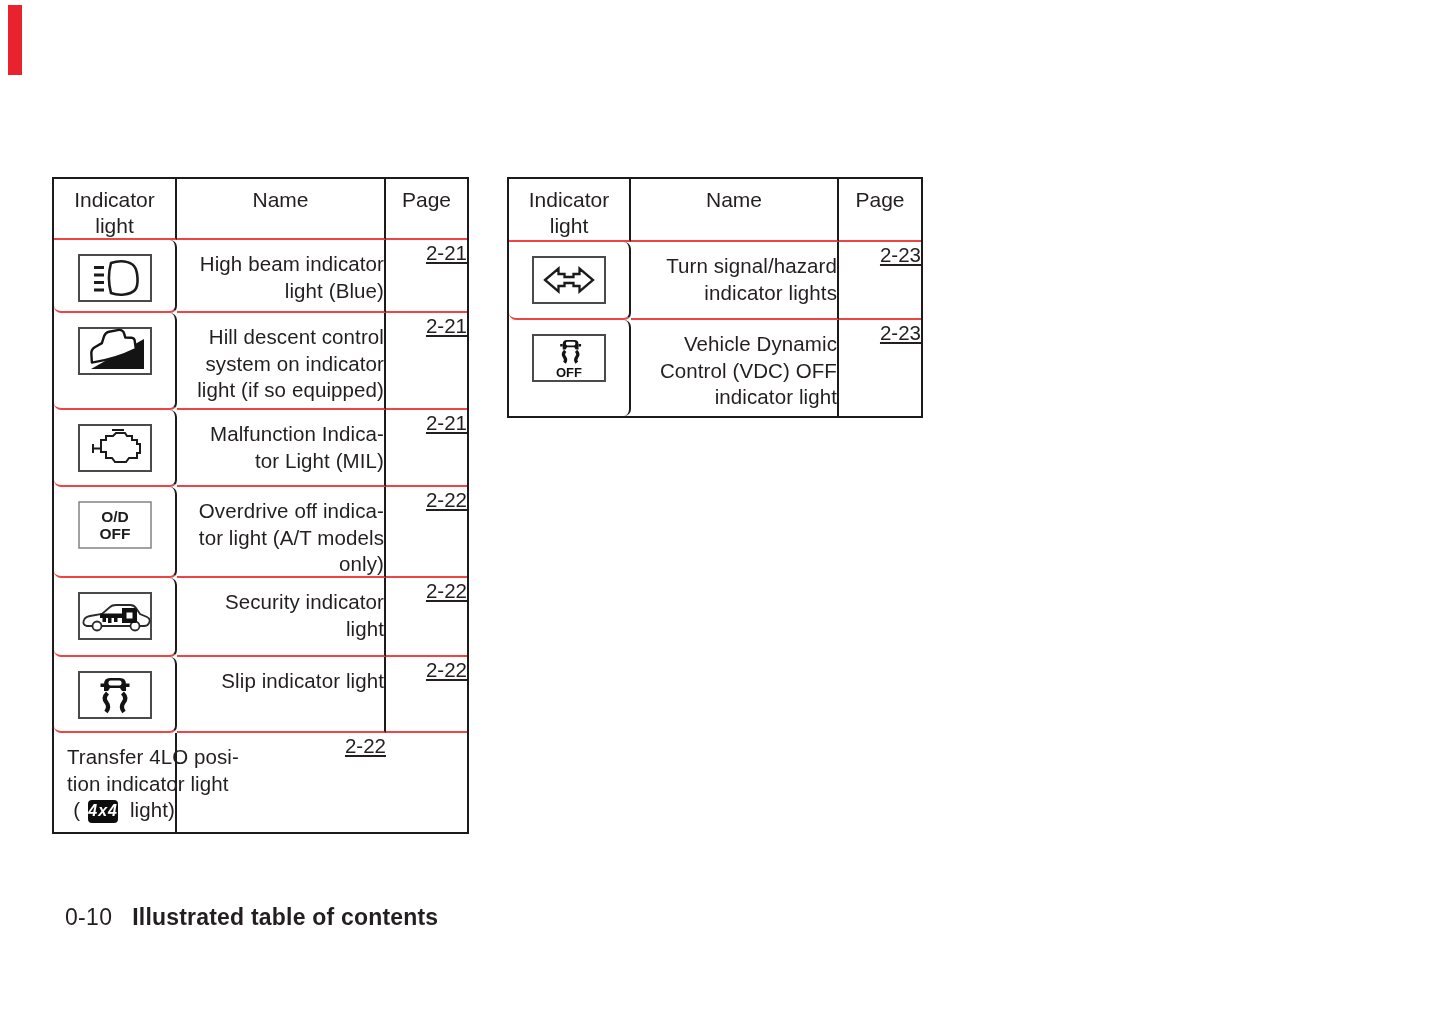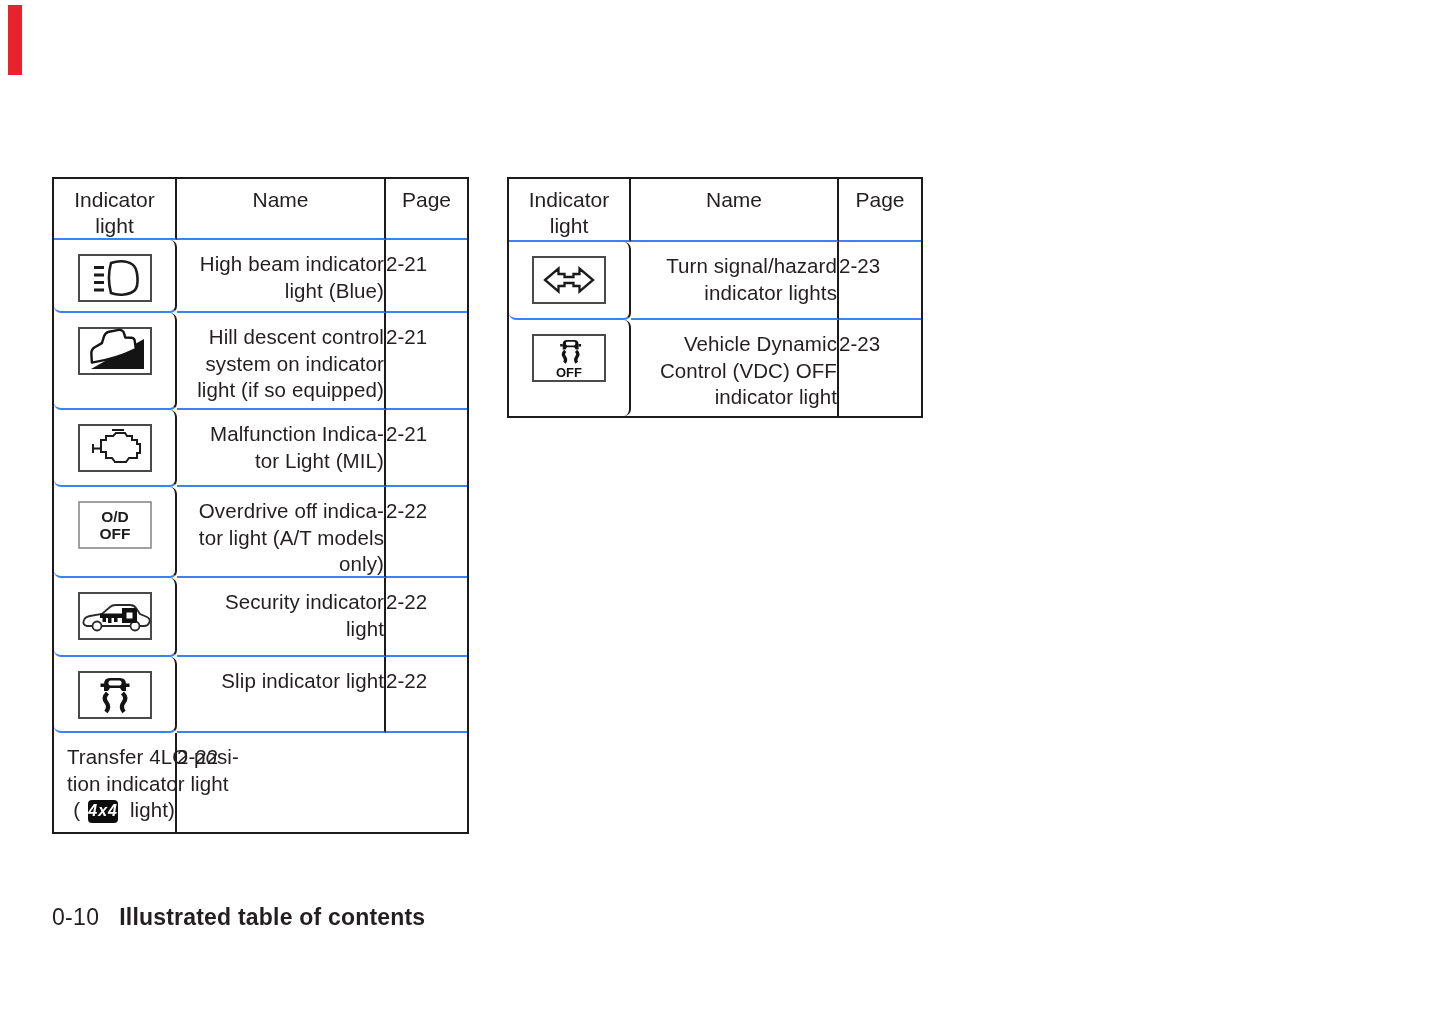--- a/index.html
+++ b/index.html
@@ -9,36 +9,36 @@
   }
   
   .edge-tab{position:absolute;left:8px;top:5px;width:14px;height:70px;background:#e8232e;}
 
   
   .tbl{position:absolute;display:grid;border:2px solid #1c1b1a;background:#fff;}
   #left-tbl{left:52px;top:177px;grid-template-columns:123px 209px 81px;
             grid-template-rows:61px 73px 97px 77px 91px 79px 76px 99px;}
   #right-tbl{left:507px;top:177px;grid-template-columns:122px 208px 82px;
              grid-template-rows:63px 78px 96px;}
-  .cell{border-right:2px solid #1c1b1a;border-bottom:2px solid #3b82f6;box-sizing:border-box;}
+  .cell{border-right:2px solid #1c1b1a;border-bottom:2px solid #ef4444;box-sizing:border-box;}
   .lc{border-right:none;}
   .lr{border-bottom:none;}
   .h{font-size:21px;line-height:26px;text-align:center;padding-top:8px;white-space:pre;}
   .cn{font-size:20.5px;line-height:26.5px;padding:11px 0 0 13px;white-space:pre;letter-spacing:0.1px;text-align:right;}
-  .cp{font-size:20.5px;text-align:left;padding-top:12px;}
+  .cp{font-size:20.5px;text-align:right;padding-top:1px;text-decoration:underline;}
   .ci{display:flex;justify-content:center;align-items:flex-start;padding-top:14px;border-radius:7px;}
   .ci svg{display:block;}
 
   
   .badge4x4{display:inline-block;background:#0d0d0d;color:#fff;font-weight:700;font-style:italic;
     font-size:16px;line-height:1;padding:3px 0 4px;border-radius:4px;margin:0 12px 0 8px;
     letter-spacing:1px;vertical-align:1px;}
 
   
-  .footer{position:absolute;left:52px;top:904px;display:flex;align-items:baseline;gap:20px;}
+  .footer{position:absolute;left:65px;top:904px;display:flex;align-items:baseline;gap:20px;}
   .footer .pn{font-size:23px;letter-spacing:0.3px;}
   .footer .st{font-size:23px;font-weight:700;letter-spacing:0.2px;}
 </style>
 </head>
 <body>
 
 <div class="edge-tab" style="background: rgb(232, 35, 46);"></div>
 
 <div class="tbl" id="left-tbl">
   <div class="cell h">Indicator

